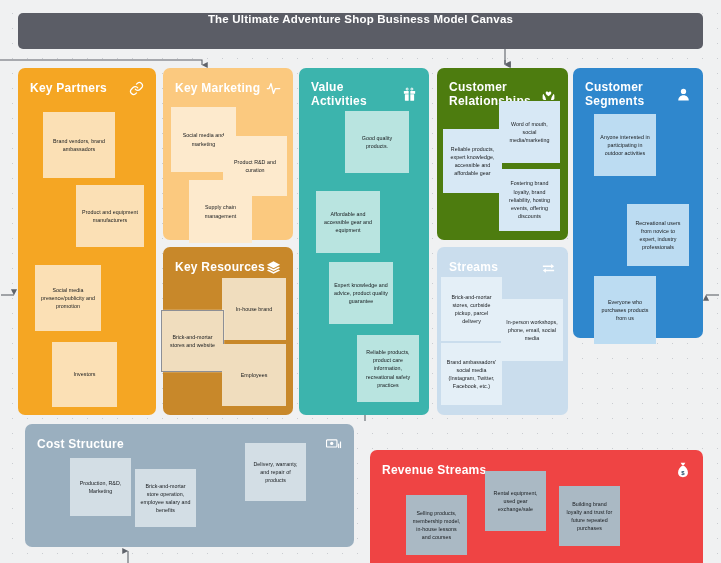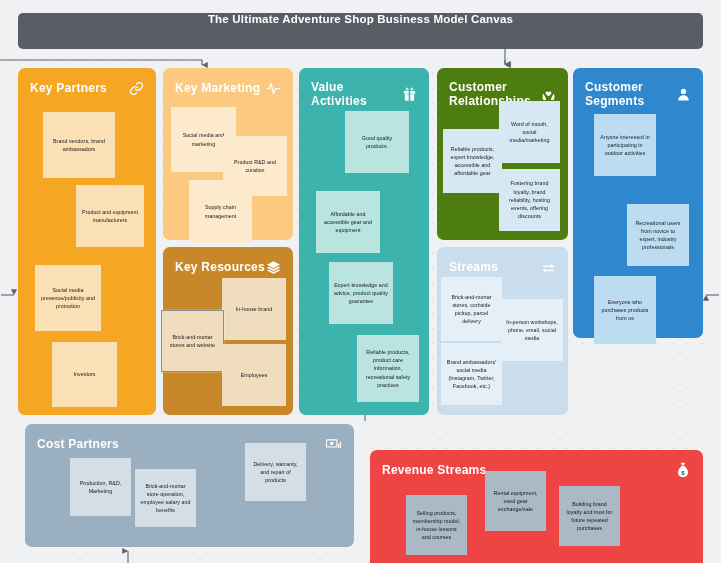--- a/index.html
+++ b/index.html
@@ -257,21 +257,21 @@
         </svg>
       </span>
     </div>
     <div class="note" style="left:21px; top:46px; width:62px; height:62px; background:#bcdcf2;">Anyone interested in participating in outdoor activities</div>
     <div class="note" style="left:54px; top:136px; width:62px; height:62px; background:#bcdcf2;">Recreational users from novice to expert, industry professionals</div>
     <div class="note" style="left:21px; top:208px; width:62px; height:68px; background:#bcdcf2;">Everyone who purchases products from us</div>
   </div>
 
   <div class="panel" style="left:25px; top:424px; width:329px; height:123px; background:#9aafbf;">
     <div class="panel-header">
-      <span class="panel-title">Cost Partners</span>
+      <span class="panel-title">Cost Structure</span>
       <span class="panel-icon">
         <svg width="16" height="15" viewBox="0 0 26 20" fill="currentColor">
           <rect x="0.8" y="2.6" width="17" height="11.4" rx="1.3" fill="none" stroke="currentColor" stroke-width="1.9"></rect>
           <circle cx="9.3" cy="8.3" r="2.7"></circle>
           <rect x="19.6" y="8.6" width="1.9" height="7.2"></rect>
           <rect x="22.6" y="5.2" width="1.9" height="10.6"></rect>
         </svg>
       </span>
     </div>
     <div class="note" style="left:45px; top:34px; width:61px; height:58px; background:#d3dee5;">Production, R&amp;D, Marketing</div>

